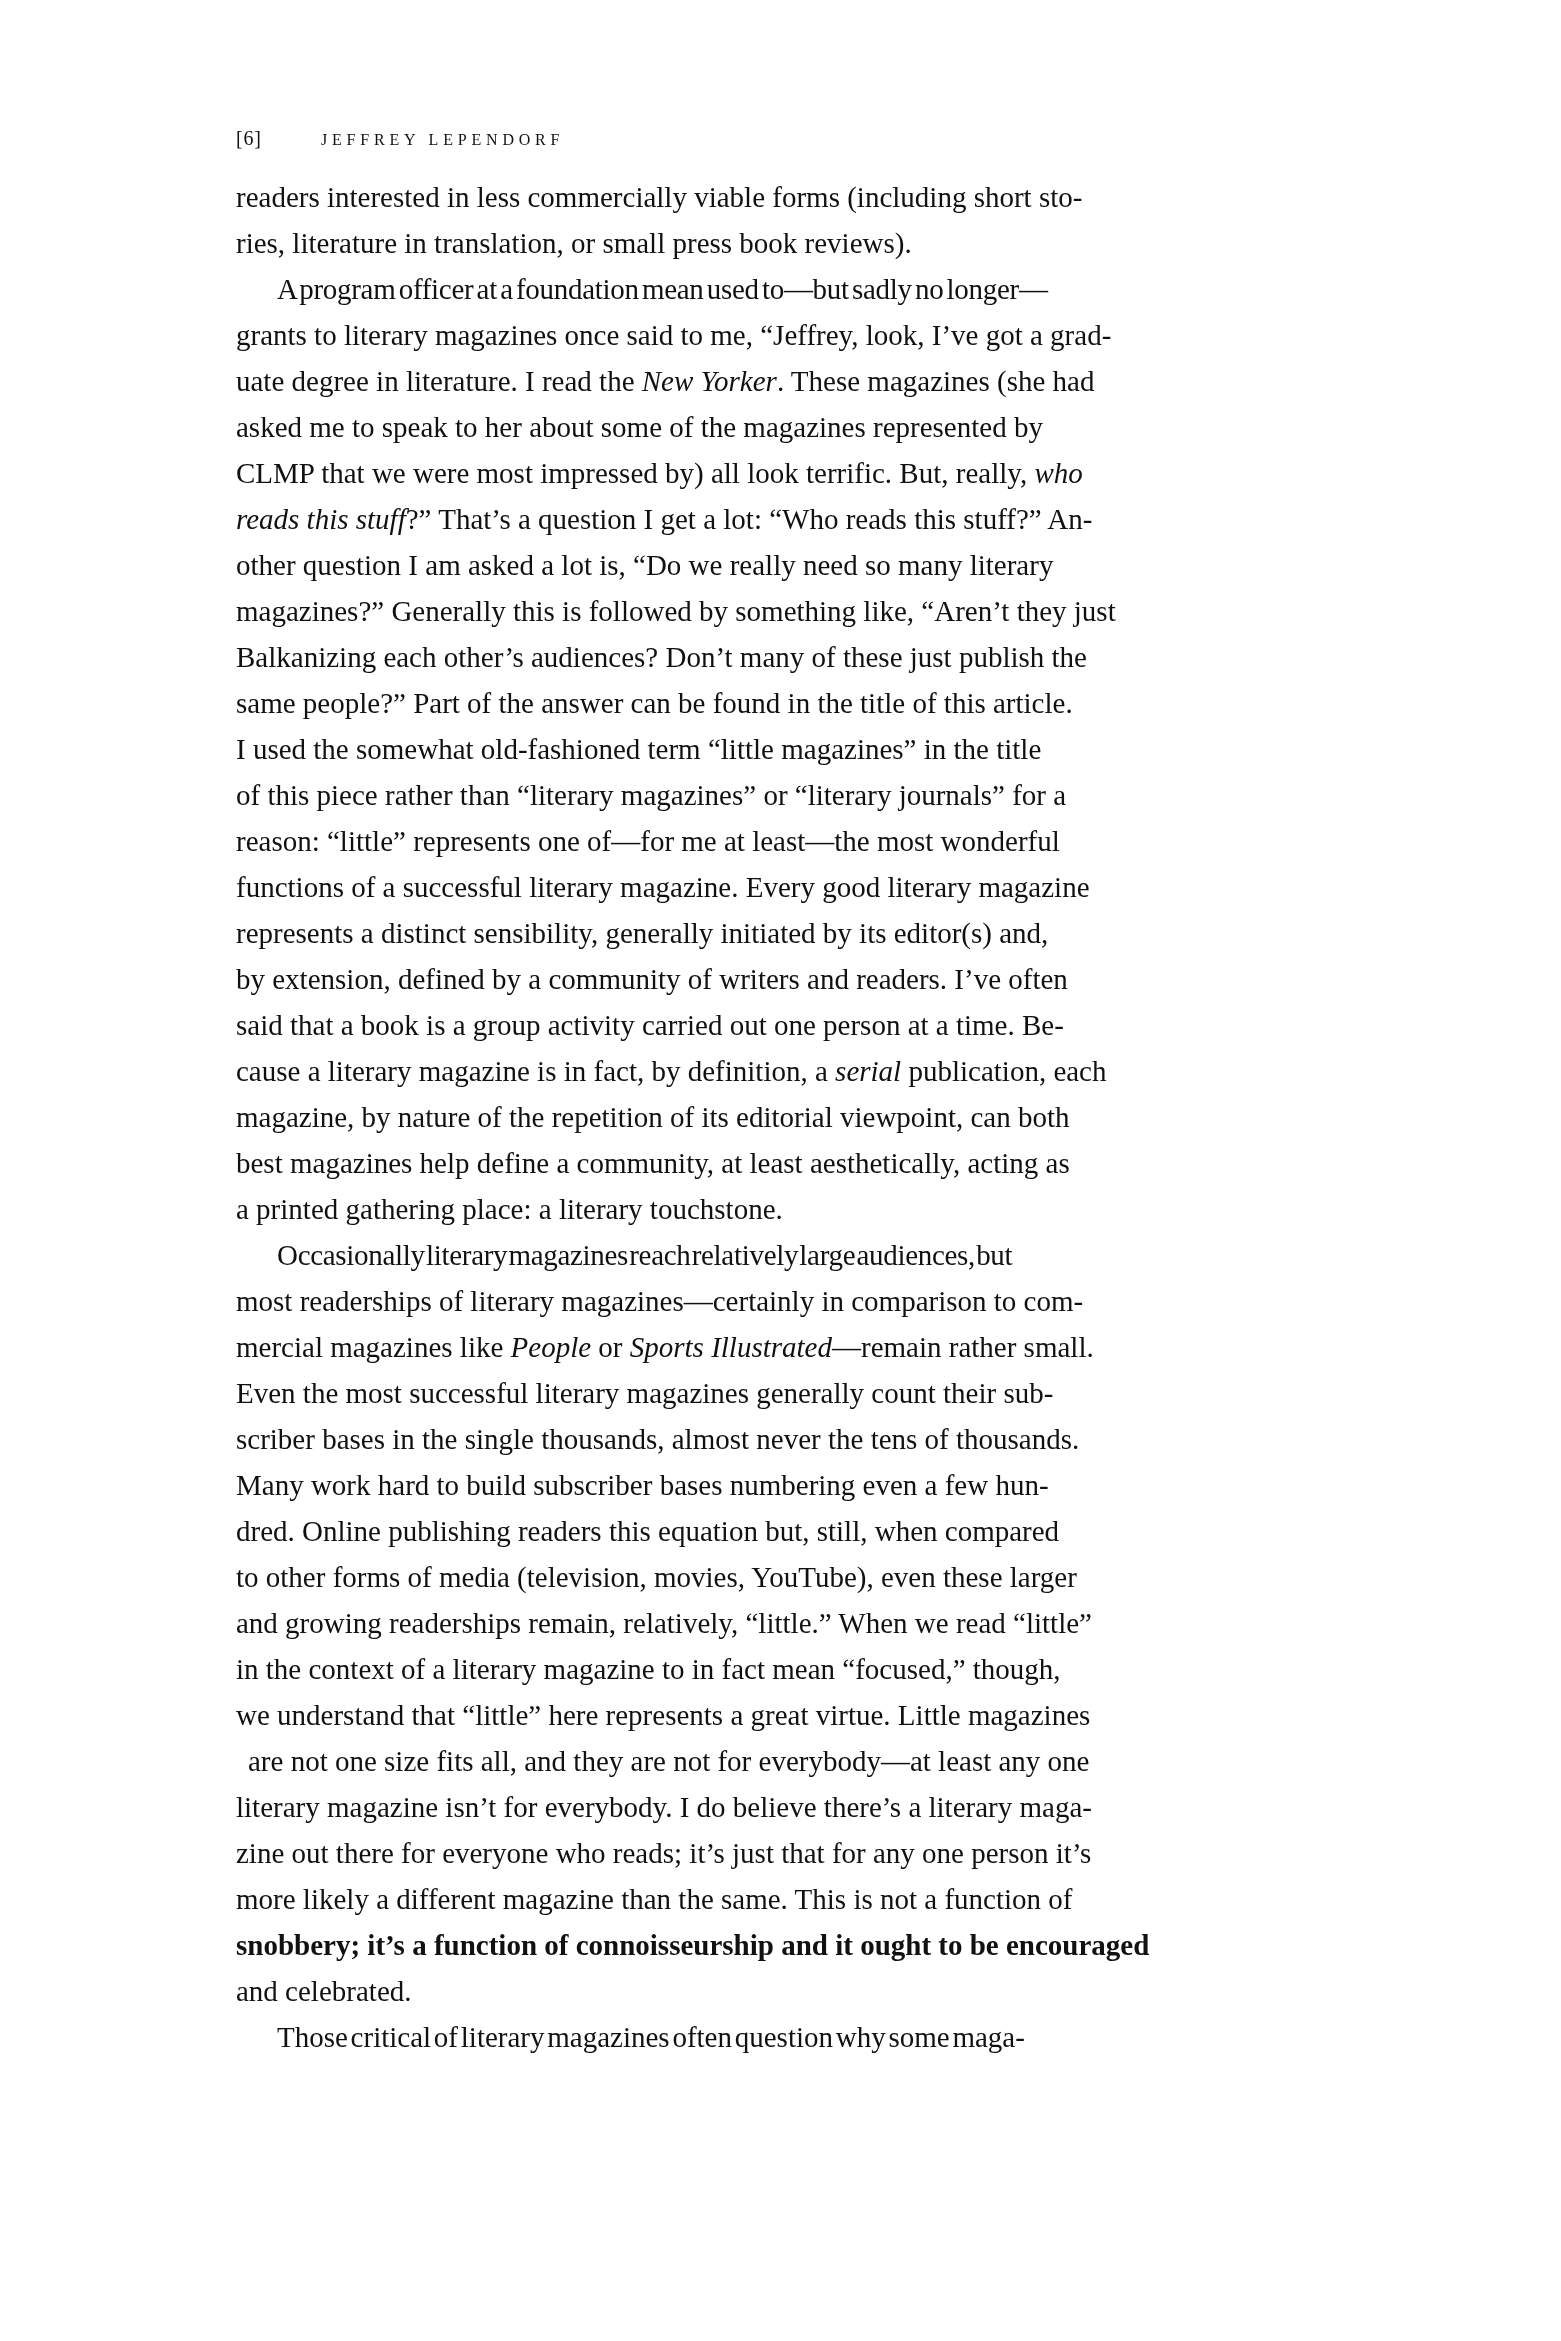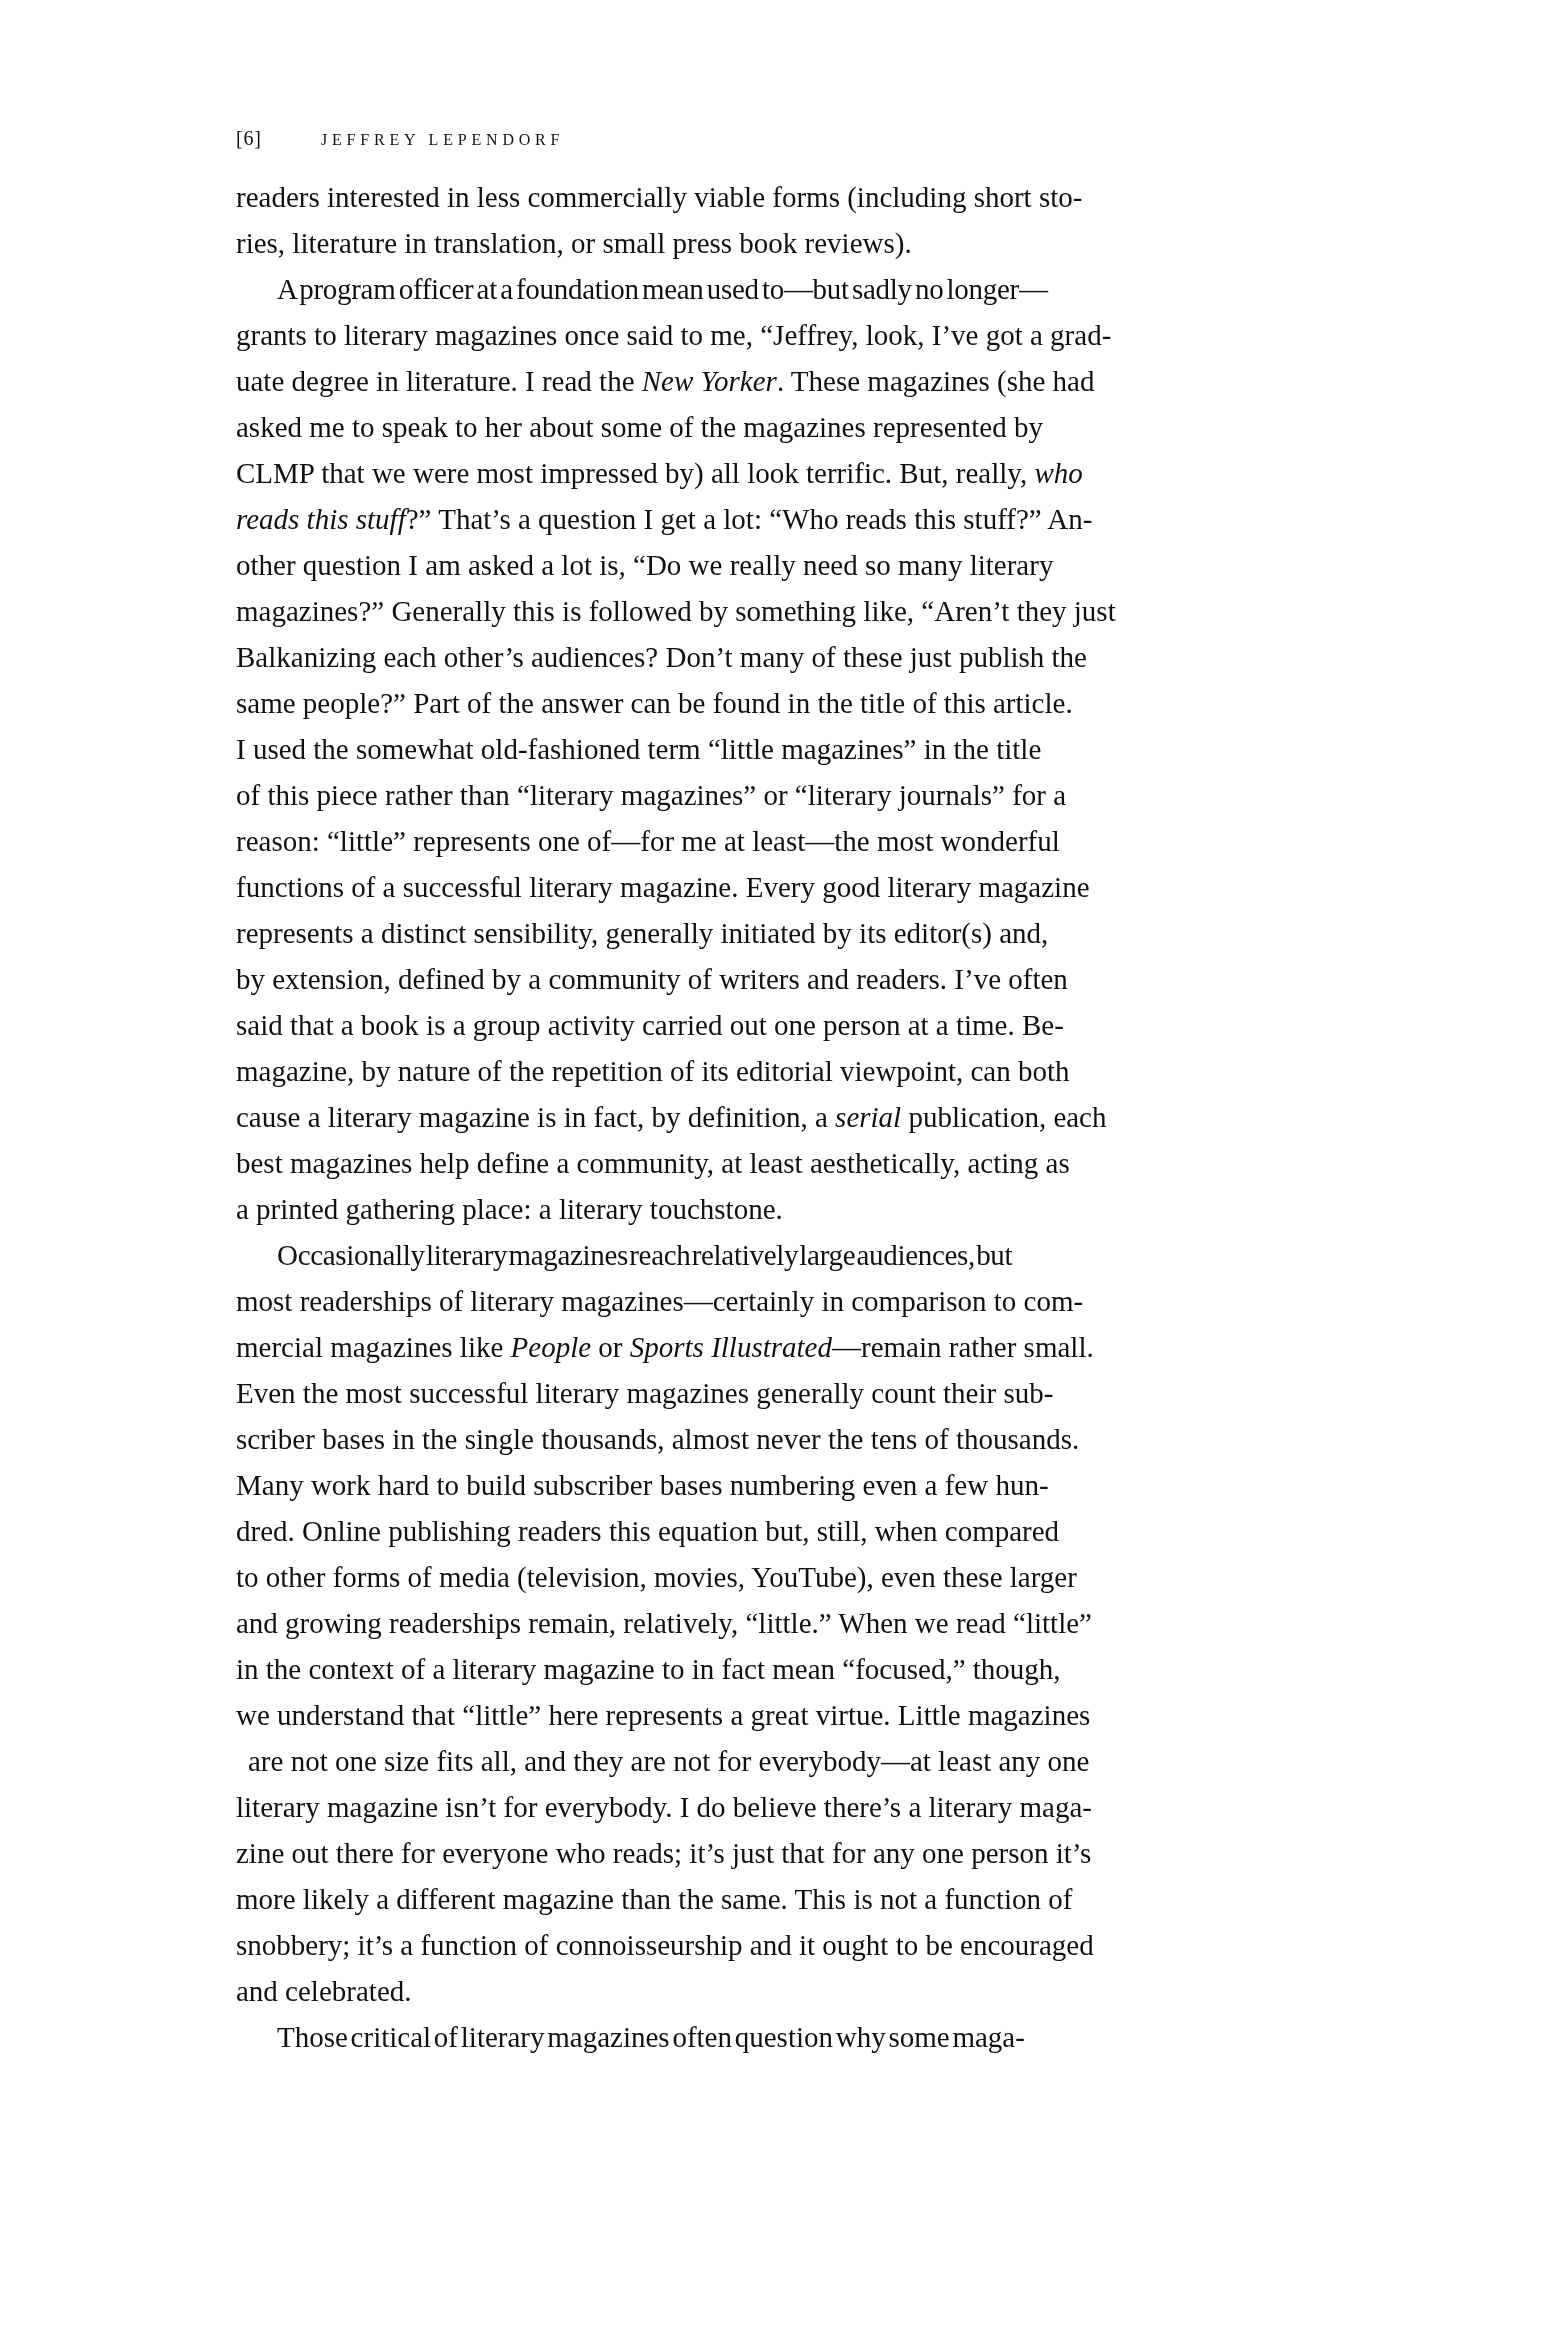--- a/index.html
+++ b/index.html
@@ -92,42 +92,42 @@
         <span class="line" style="width: 1096px; text-align-last: left; word-spacing: 0px;"><span>magazines?” Generally this is followed by something like, “Aren’t they just</span></span>
         <span class="line" style="width: 1096px; text-align-last: left; word-spacing: 0px;"><span>Balkanizing each other’s audiences? Don’t many of these just publish the</span></span>
         <span class="line" style="width: 1096px; text-align-last: left; word-spacing: 0px;"><span>same people?” Part of the answer can be found in the title of this article.</span></span>
         <span class="line" style="width: 1096px; text-align-last: left; word-spacing: 0px;"><span>I used the somewhat old-fashioned term “little magazines” in the title</span></span>
         <span class="line" style="width: 1096px; text-align-last: left; word-spacing: 0px;"><span>of this piece rather than “literary magazines” or “literary journals” for a</span></span>
         <span class="line" style="width: 1096px; text-align-last: left; word-spacing: 0px;"><span>reason: “little” represents one of—for me at least—the most wonderful</span></span>
         <span class="line" style="width: 1096px; text-align-last: left; word-spacing: 0px;"><span>functions of a successful literary magazine. Every good literary magazine</span></span>
         <span class="line" style="width: 1096px; text-align-last: left; word-spacing: 0px;"><span>represents a distinct sensibility, generally initiated by its editor(s) and,</span></span>
         <span class="line" style="width: 1096px; text-align-last: left; word-spacing: 0px;"><span>by extension, defined by a community of writers and readers. I’ve often</span></span>
         <span class="line" style="width: 1096px; text-align-last: left; word-spacing: 0px;"><span>said that a book is a group activity carried out one person at a time. Be-</span></span>
+        <span class="line" style="width: 1096px; text-align-last: left; word-spacing: 0px;"><span>cause a literary magazine is in fact, by definition, a </span><span class="seg-italic">serial</span><span> publication, each</span></span>
         <span class="line" style="width: 1096px; text-align-last: left; word-spacing: 0px;"><span>magazine, by nature of the repetition of its editorial viewpoint, can both</span></span>
-        <span class="line" style="width: 1096px; text-align-last: left; word-spacing: 0px;"><span>cause a literary magazine is in fact, by definition, a </span><span class="seg-italic">serial</span><span> publication, each</span></span>
         <span class="line" style="width: 1096px; text-align-last: left; word-spacing: 0px;"><span>best magazines help define a community, at least aesthetically, acting as</span></span>
         <span class="line last" style="width: 1096px;"><span>a printed gathering place: a literary touchstone.</span></span>
       </div>
       <div>
         <span class="line indent" style="width: 1055px; text-align-last: left; word-spacing: -5.8px; letter-spacing: -0.3px;"><span>Occasionally literary magazines reach relatively large audiences, but</span></span>
         <span class="line" style="width: 1096px; text-align-last: left; word-spacing: 0px;"><span>most readerships of literary magazines—certainly in comparison to com-</span></span>
         <span class="line" style="width: 1096px; text-align-last: left; word-spacing: 0px;"><span>mercial magazines like </span><span class="seg-italic">People</span><span> or </span><span class="seg-italic">Sports Illustrated</span><span>—remain rather small.</span></span>
         <span class="line" style="width: 1096px; text-align-last: left; word-spacing: 0px;"><span>Even the most successful literary magazines generally count their sub-</span></span>
         <span class="line" style="width: 1096px; text-align-last: left; word-spacing: 0px;"><span>scriber bases in the single thousands, almost never the tens of thousands.</span></span>
         <span class="line" style="width: 1096px; text-align-last: left; word-spacing: 0px;"><span>Many work hard to build subscriber bases numbering even a few hun-</span></span>
         <span class="line" style="width: 1096px; text-align-last: left; word-spacing: 0px;"><span>dred. Online publishing readers this equation but, still, when compared</span></span>
         <span class="line" style="width: 1096px; text-align-last: left; word-spacing: 0px;"><span>to other forms of media (television, movies, YouTube), even these larger</span></span>
         <span class="line" style="width: 1096px; text-align-last: left; word-spacing: 0px;"><span>and growing readerships remain, relatively, “little.” When we read “little”</span></span>
         <span class="line" style="width: 1096px; text-align-last: left; word-spacing: 0px;"><span>in the context of a literary magazine to in fact mean “focused,” though,</span></span>
         <span class="line" style="width: 1096px; text-align-last: left; word-spacing: 0px;"><span>we understand that “little” here represents a great virtue. Little magazines</span></span>
         <span class="line" style="width: 1096px; text-align-last: left; word-spacing: 0px; margin-left: 12px;"><span>are not one size fits all, and they are not for everybody—at least any one</span></span>
         <span class="line" style="width: 1096px; text-align-last: left; word-spacing: 0px;"><span>literary magazine isn’t for everybody. I do believe there’s a literary maga-</span></span>
         <span class="line" style="width: 1096px; text-align-last: left; word-spacing: 0px;"><span>zine out there for everyone who reads; it’s just that for any one person it’s</span></span>
         <span class="line" style="width: 1096px; text-align-last: left; word-spacing: 0px;"><span>more likely a different magazine than the same. This is not a function of</span></span>
-        <span class="line" style="width: 1096px; text-align-last: left; word-spacing: 0px;"><span>snobbery; it’s a function of connoisseurship and it ought to be encouraged</span></span>
+        <span class="line" style="width: 1096px; text-align-last: left; word-spacing: 0px; font-weight: bold;"><span>snobbery; it’s a function of connoisseurship and it ought to be encouraged</span></span>
         <span class="line last" style="width: 1096px;"><span>and celebrated.</span></span>
       </div>
       <div>
         <span class="line indent last" style="width: 1055px; text-align-last: left; word-spacing: -4.5px;"><span>Those critical of literary magazines often question why some maga-</span></span>
       </div>
     </div>
 </div>
 
 
 </body></html>

